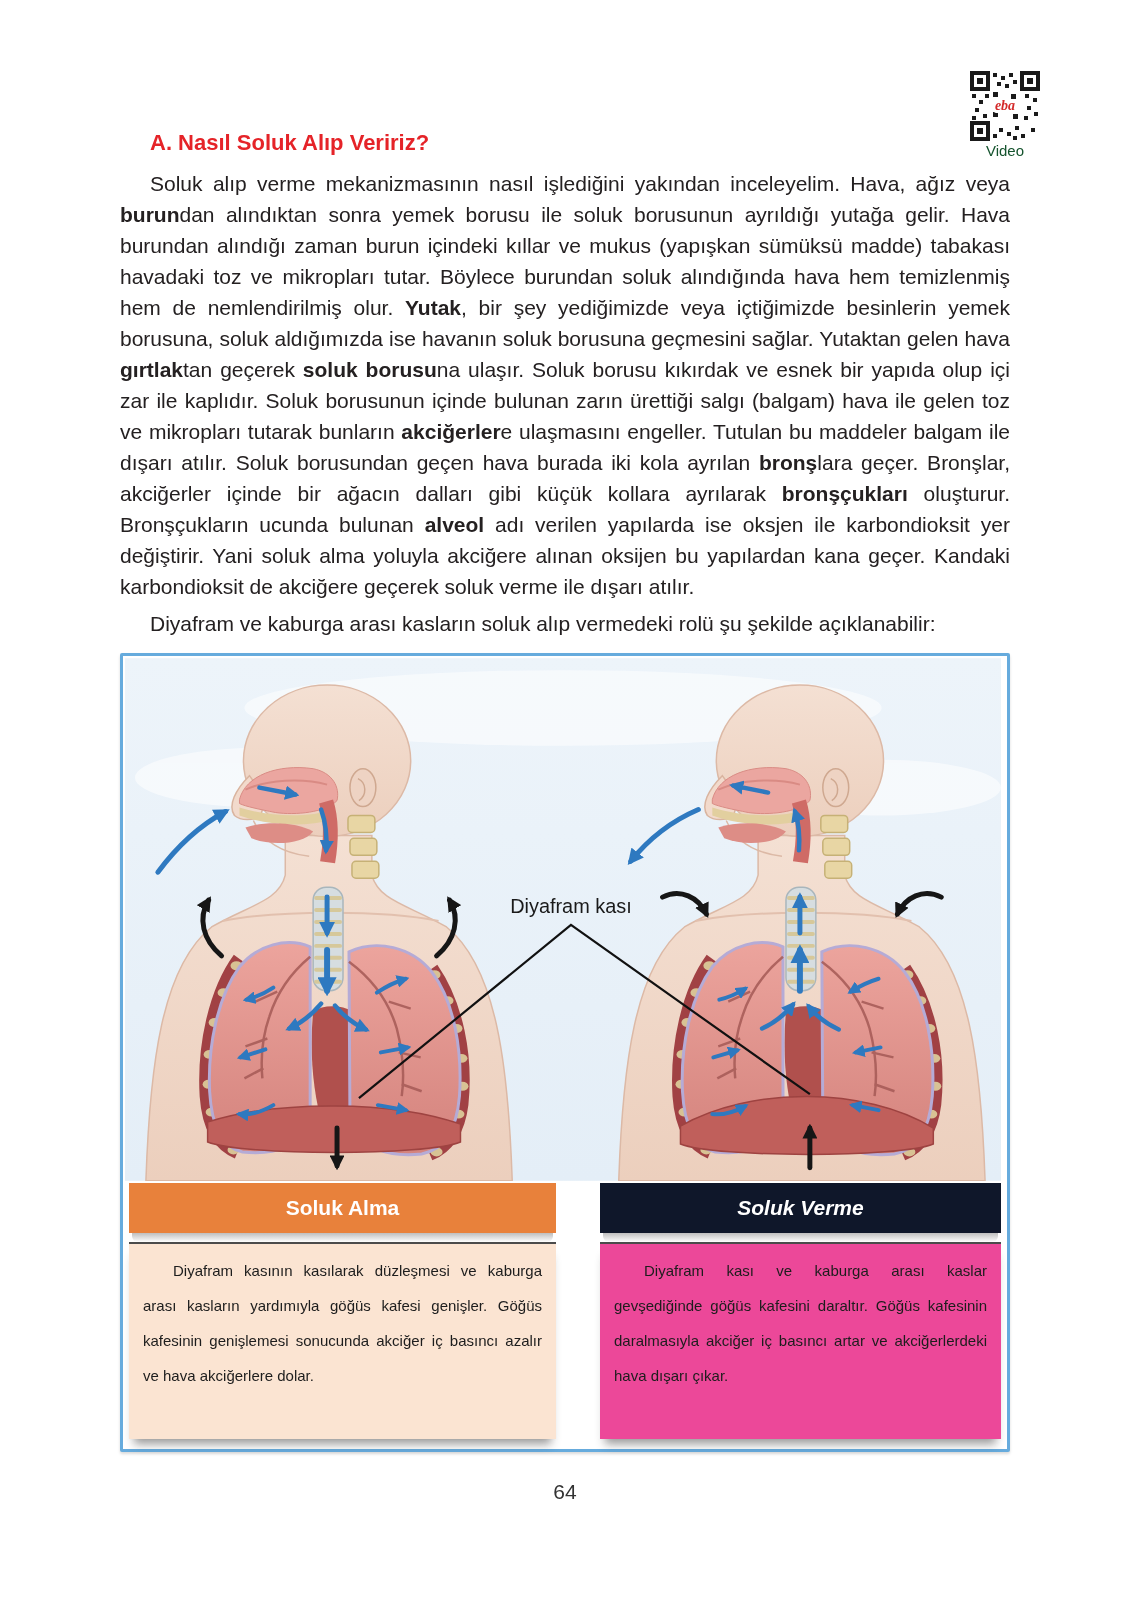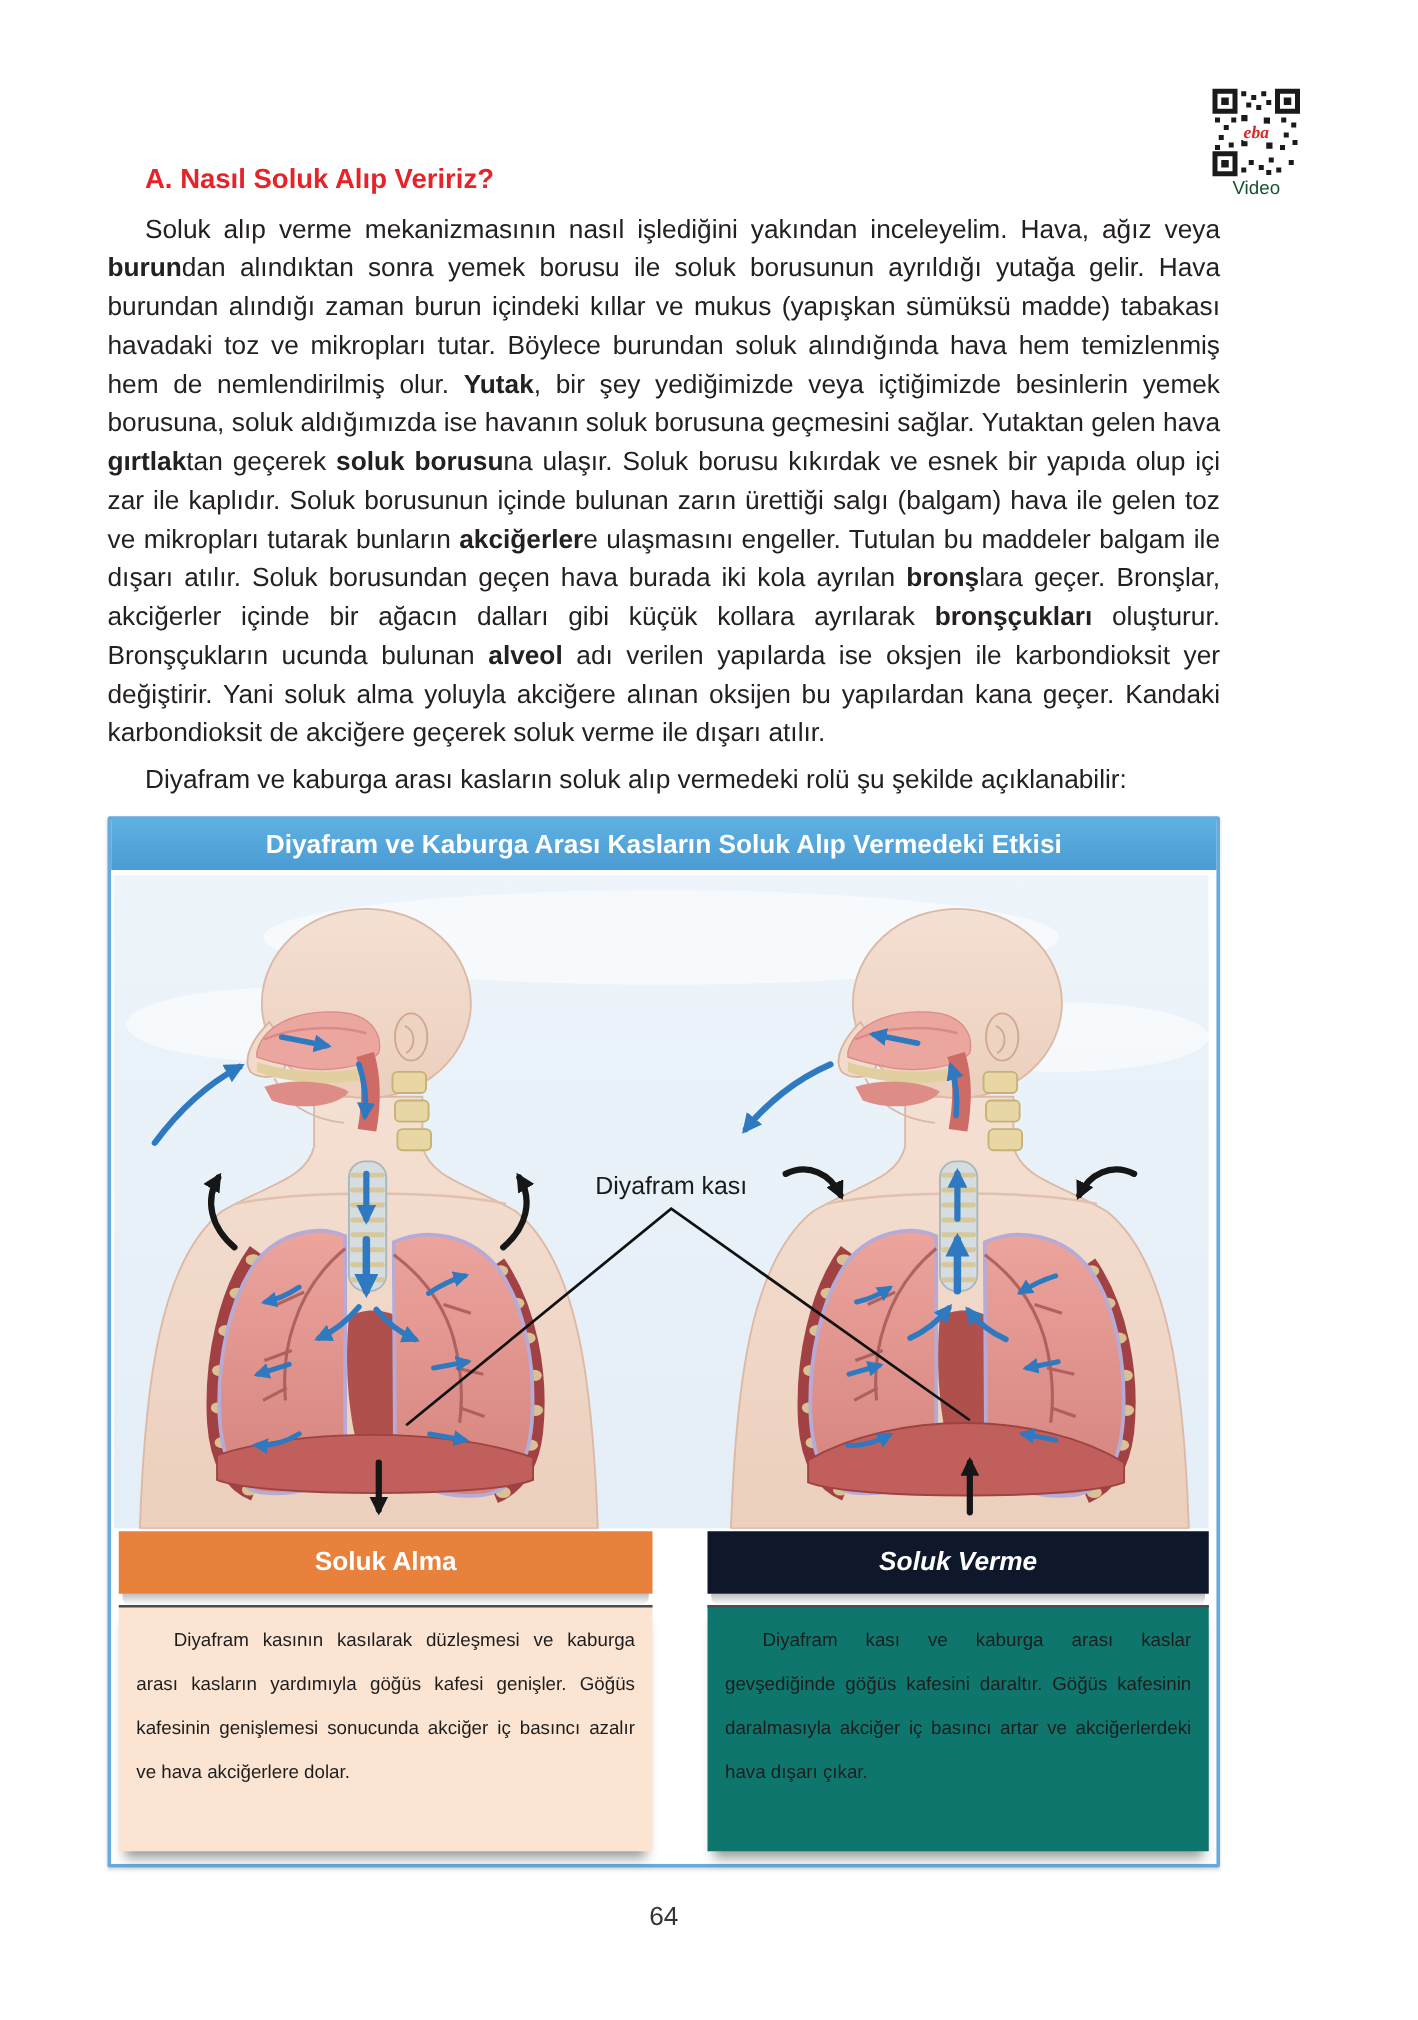--- a/index.html
+++ b/index.html
@@ -1,21 +1,21 @@
 <!DOCTYPE html>
 <html lang="tr"><head>
 <meta charset="utf-8">
 <style>
   html,body{margin:0;padding:0;background:#ffffff;}
   .page{
     position:relative;width:1134px;height:1616px;background:#ffffff;
     font-family:"Liberation Sans","DejaVu Sans",sans-serif;color:#232323;
     overflow:hidden;
   }
-  .content{width:890px;margin:0 0 0 86px;padding-top:130px;}
+  .content{width:890px;margin:0 0 0 120px;padding-top:130px;}
   .heading{
     font-size:22px;font-weight:bold;margin:0 0 12px 30px;color:#e52328;
   }
   .body-text{
     font-size:21px;line-height:31px;text-align:justify;text-indent:30px;
     margin:0;color:#242021;
   }
   .body-text b{font-weight:bold;}
   .para2{margin-top:6px;}
   
@@ -122,21 +122,20 @@
 
   <div class="content">
 
     <h2 class="heading" style="color: rgb(229, 35, 40);">A. Nasıl Soluk Alıp Veririz?</h2>
 
     <p class="body-text"><span>Soluk alıp verme mekanizmasının nasıl işlediğini yakından inceleyelim. Hava, ağız veya </span><b>burun</b><span>dan alındıktan sonra yemek borusu ile soluk borusunun ayrıldığı yutağa gelir. Hava burundan alındığı zaman burun içindeki kıllar ve mukus (yapışkan sümüksü madde) tabakası havadaki toz ve mikropları tutar. Böylece burundan soluk alındığında hava hem temizlenmiş hem de nemlendirilmiş olur. </span><b>Yutak</b><span>, bir şey yediğimizde veya içtiğimizde besinlerin yemek borusuna, soluk aldığımızda ise havanın soluk borusuna geçmesini sağlar. Yutaktan gelen hava </span><b>gırtlak</b><span>tan geçerek </span><b>soluk borusu</b><span>na ulaşır. Soluk borusu kıkırdak ve esnek bir yapıda olup içi zar ile kaplıdır. Soluk borusunun içinde bulunan zarın ürettiği salgı (balgam) hava ile gelen toz ve mikropları tutarak bunların </span><b>akciğerler</b><span>e ulaşmasını engeller. Tutulan bu maddeler balgam ile dışarı atılır. Soluk borusundan geçen hava burada iki kola ayrılan </span><b>bronş</b><span>lara geçer. Bronşlar, akciğerler içinde bir ağacın dalları gibi küçük kollara ayrılarak </span><b>bronşçukları</b><span> oluşturur. Bronşçukların ucunda bulunan </span><b>alveol</b><span> adı verilen yapılarda ise oksjen ile karbondioksit yer değiştirir. Yani soluk alma yoluyla akciğere alınan oksijen bu yapılardan kana geçer. Kandaki karbondioksit de akciğere geçerek soluk verme ile dışarı atılır.</span></p>
 
     <p class="body-text para2">Diyafram ve kaburga arası kasların soluk alıp vermedeki rolü şu şekilde açıklanabilir:</p>
 
     <div class="figure">
-      <div class="figure-header">Diyafram ve Kaburga Arası Kasların Soluk Alıp Vermedeki Etkisi</div>
 
       <div class="figure-body">
 
         <div class="illustration-wrap">
         <svg width="876" height="523" viewBox="0 0 880 525">
           <defs>
             <linearGradient id="bgGrad" x1="0" y1="0" x2="0" y2="1">
               <stop offset="0" stop-color="#edf4fa"></stop>
                   <stop offset="1" stop-color="#e4eef7"></stop>
             </linearGradient>
@@ -309,21 +308,21 @@
 
           <div class="info-box left">
             <div class="box-header" style="background-color: rgb(232, 129, 59);">Soluk Alma</div>
             <div class="ribbon-shadow"></div>
             <div class="box-content" style="background-color: rgb(251, 228, 210);">Diyafram kasının kasılarak düzleşmesi ve kaburga arası kasların yardımıyla göğüs kafesi genişler. Göğüs kafesinin genişlemesi sonucunda akciğer iç basıncı azalır ve hava akciğerlere dolar.</div>
           </div>
 
           <div class="info-box right">
             <div class="box-header" style="background-color: #0f172a; font-style: italic;">Soluk Verme</div>
             <div class="ribbon-shadow"></div>
-            <div class="box-content" style="background-color: #0f766e;">Diyafram kası ve kaburga arası kaslar gevşediğinde göğüs kafesini daraltır. Göğüs kafesinin daralmasıyla akciğer iç basıncı artar ve akciğerlerdeki hava dışarı çıkar.</div>
+            <div class="box-content" style="background-color: #ec4899;">Diyafram kası ve kaburga arası kaslar gevşediğinde göğüs kafesini daraltır. Göğüs kafesinin daralmasıyla akciğer iç basıncı artar ve akciğerlerdeki hava dışarı çıkar.</div>
           </div>
 
         </div>
       </div>
     </div>
 
     <div class="page-number">64</div>
 
   </div>
 </div>

